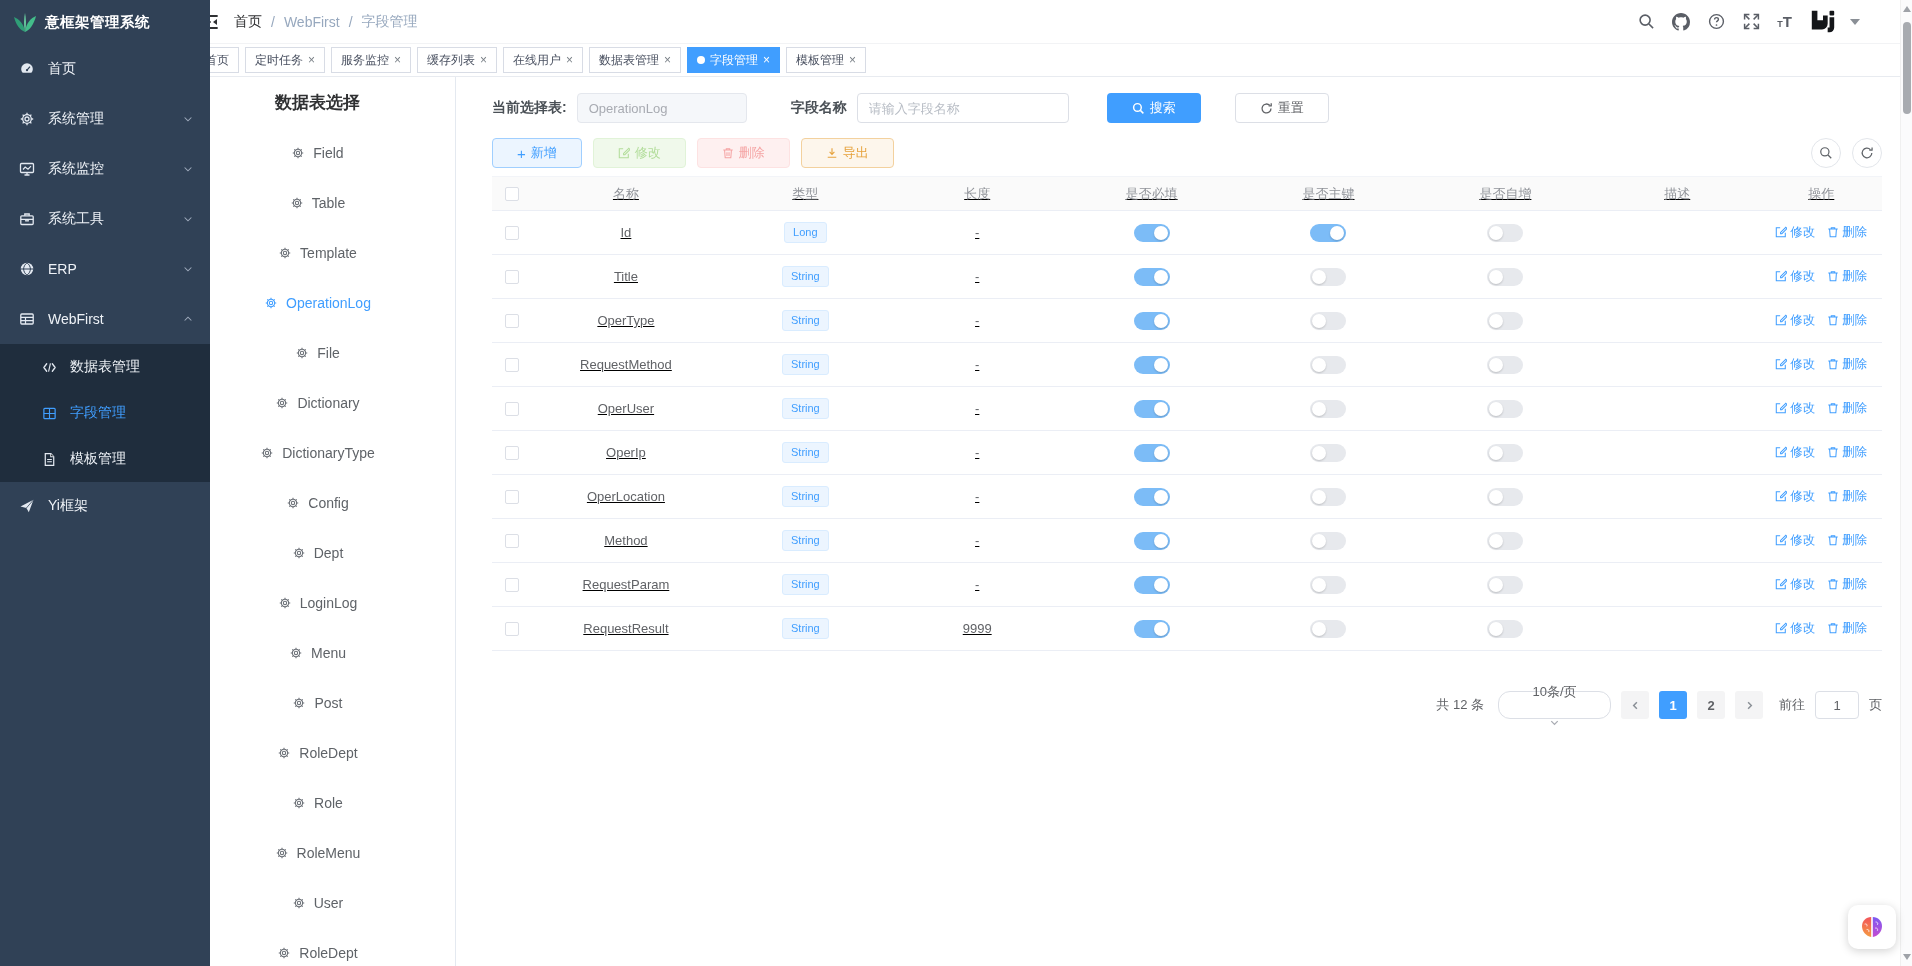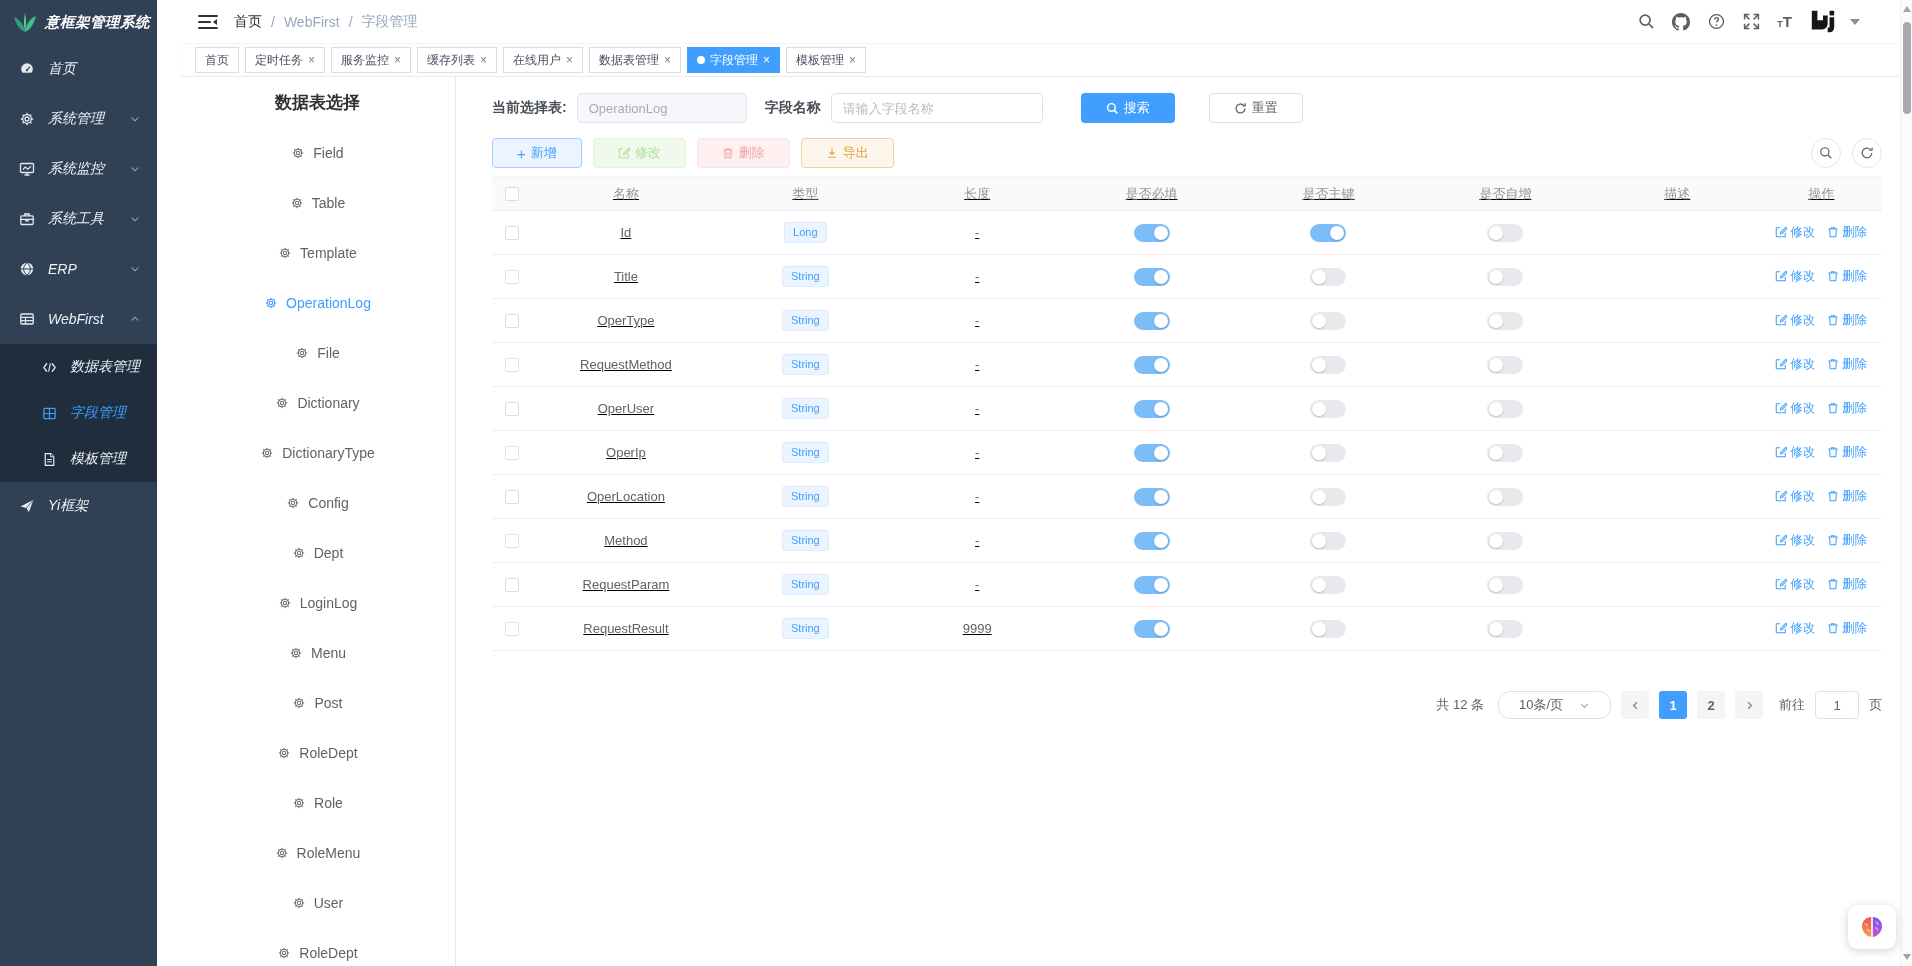--- a/index.html
+++ b/index.html
@@ -1,20 +1,20 @@
 <!DOCTYPE html>
 <html><head>
 <meta charset="utf-8">
 <style>
   * { box-sizing: border-box; margin: 0; padding: 0; }
   html,body { width:1912px; height:966px; overflow:hidden; background:#fff;
     font-family:"Liberation Sans","DejaVu Sans",sans-serif; }
 
   
-  .sidebar { position:fixed; left:0; top:0; bottom:0; width:157px; background:#304156; z-index:5;font-style:italic; }
+  .sidebar { position:fixed; left:0; top:0; bottom:0; width:210px; background:#304156; z-index:5; }
   .logo-row { height:44px; display:flex; align-items:center; padding-left:12px; gap:7px; }
   .logo-title { color:#fff; font-weight:bold; font-size:14.5px; letter-spacing:.5px; white-space:nowrap; }
   .menu-item { height:50px; display:flex; align-items:center; padding:0 16px 0 18px;
     color:#eef2f7; font-size:14px; cursor:pointer; }
   .menu-item .mi-icon { width:18px; height:18px; margin-right:12px; display:flex; align-items:center; justify-content:center; color:#e3e9f1; flex:none; }
   .menu-item .chev { margin-left:auto; color:#9fabbc; display:flex; }
   .submenu { background:#1f2d3d; }
   .submenu .menu-item { height:46px; padding-left:40px; }
   .menu-item.active, .menu-item.active .mi-icon { color:#409eff; }
   .yi-item { height:48px; }
@@ -92,21 +92,21 @@
   .switch.on { background:#7cbcf7; }
   .switch.on::after { left:auto; right:2px; }
   .op-link { color:#409eff; font-size:12.5px; display:inline-flex; align-items:center; gap:3px; cursor:pointer; }
   .op-gap { display:inline-block; width:12px; }
 
   
   .pager { margin-top:40px; display:flex; align-items:center; justify-content:flex-end; gap:10px;
     font-size:13px; color:#606266; }
   .pg-total { margin-right:4px; }
   .pg-select { width:113px; height:28px; border:1px solid #dcdfe6; border-radius:12px; display:flex;
-    align-items:center; justify-content:center; gap:16px; cursor:pointer; color:#606266; background:#fff; }
+    align-items:center; justify-content:center; gap:16px; cursor:pointer; color:#606266; background:#fff;flex-direction:column; }
   .pg-select .sel-caret { color:#a8abb2; display:flex; }
   .pg-btn { min-width:28px; height:28px; padding:0 4px; background:#f4f4f5; border-radius:3px; display:flex;
     align-items:center; justify-content:center; cursor:pointer; color:#606266; font-weight:bold; }
   .pg-btn.arrow { color:#8a8f96; }
   .pg-btn.active { background:#409eff; color:#fff; }
   .pg-goto-input { width:44px; height:28px; border:1px solid #dcdfe6; border-radius:4px; text-align:center;
     font-size:13px; color:#606266; outline:none; font-family:inherit; }
 
   
   .scrollbar { position:fixed; right:0; top:0; bottom:0; width:12px; background:#fbfbfc;
@@ -564,21 +564,21 @@
             <span>RoleDept</span>
           </div>
         </div>
     </div>
 
     <div class="table-panel">
 
       <div class="search-row">
         <span class="form-label">当前选择表:</span>
         <input class="inp disabled" style="width: 170px;" disabled="" value="OperationLog">
-        <span class="form-label" style="margin-left:18px">字段名称</span>
+        <span class="form-label" style="margin-left:44px">字段名称</span>
         <input class="inp" style="width: 212px;" placeholder="请输入字段名称">
         <button class="btn btn-primary" style="margin-left:38px">
           <svg width="13" height="13" viewBox="0 0 16 16" fill="none" stroke="#fff" stroke-width="1.8">
             <circle cx="6.7" cy="6.7" r="4.7"></circle>
               <path d="M10.3 10.3 14 14"></path>
           </svg>
           <span>搜索</span>
         </button>
         <button class="btn btn-plain" style="margin-left:34px">
           <svg width="13" height="13" viewBox="0 0 16 16" fill="none" stroke="#606266" stroke-width="1.6">

